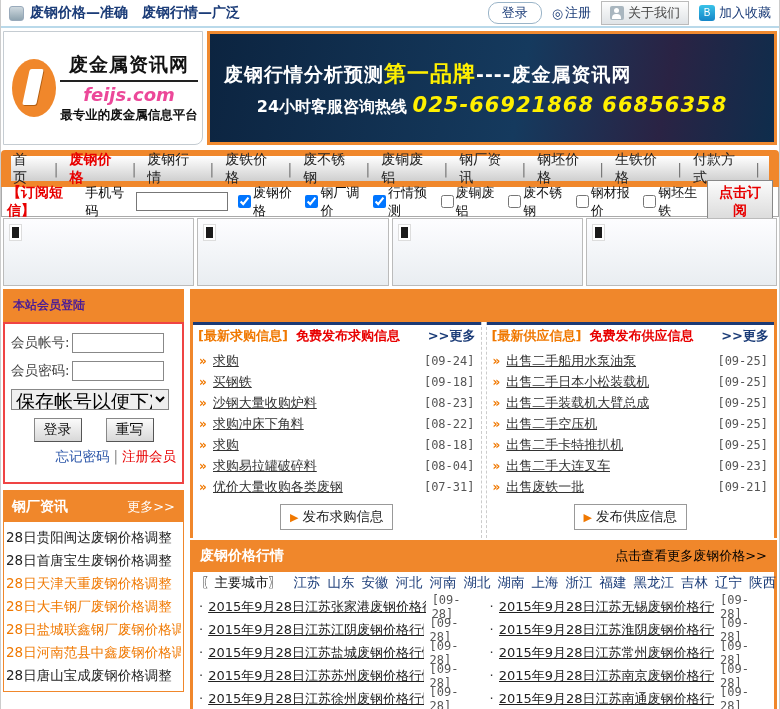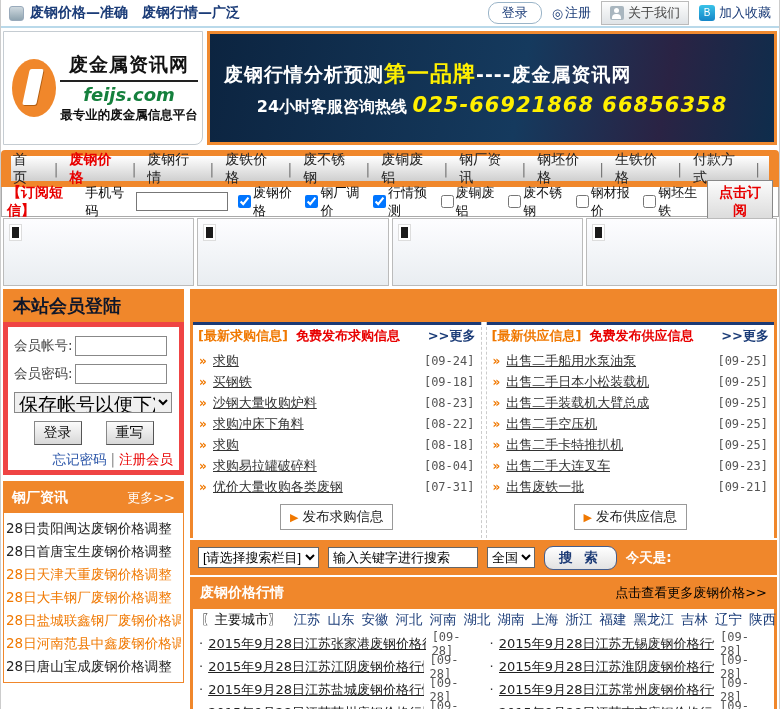--- a/index.html
+++ b/index.html
@@ -20,21 +20,21 @@
   .btn-fav { display:flex; align-items:center; gap:4px; color:#1B3C78; font-size:13px; background:none; border:none; cursor:pointer;}
   .fav-ico { width:16px; height:16px; border-radius:3px; background:linear-gradient(#39c2e8,#1586c8); color:#fff; font-size:10px; line-height:16px; text-align:center; }
 
   
   .header { display:flex; padding:3px 2px; gap:4px; }
   .logo-box { width:200px; border:1px solid #c5ccd2; border-radius:0 0 8px 0; padding:20px 4px; display:flex; align-items:center; }
   .logo-ico { width:44px; height:58px; background:#F0872B; border-radius:50%; position:relative; flex:none; margin:0 4px; }
   .logo-ico:before { content:""; position:absolute; left:14px; top:10px; width:14px; height:36px; background:#fff; transform:skewX(-12deg); border-radius:2px; box-shadow:1px 1px 0 #b45e10; }
   .logo-txt { text-align:center; flex:1; }
   .logo-name { font-size:19px; font-weight:bold; color:#111; font-family:"DejaVu Serif", serif; letter-spacing:1px; border-bottom:2px solid #222; padding-bottom:2px;}
-  .logo-domain { font-size:18px; font-weight:bold; font-style:italic; color:#15803d; padding:2px 0;}
+  .logo-domain { font-size:18px; font-weight:bold; font-style:italic; color:#ec4899; padding:2px 0;}
   .logo-tag { font-size:12.5px; font-weight:bold; color:#111; font-family:"DejaVu Serif", serif;}
   .banner { flex:1; border:3px solid #F08A30; background:linear-gradient(100deg,#0c2440 0%,#153a5e 55%,#2a2344 80%,#0e2d4c 100%); color:#fff; display:flex; flex-direction:column; justify-content:center; padding:4px 14px; gap:4px; }
   .bn1 { font-size:19px; font-weight:bold; letter-spacing:1px;}
   .bn1 .yel { color:#FFF000; font-size:22px; }
   .bn2 { font-size:16px; font-weight:bold; text-align:center; }
   .bn2 .phone { color:#FFF000; font-size:21px; font-style:italic; letter-spacing:1px; }
 
   
   .navband { background:#F0872B; padding:6px 10px; margin-top:2px; border-radius:4px 4px 0 0;}
   .navinner { background:linear-gradient(#ffffff,#cfcfcf); height:25px; display:flex; align-items:center; justify-content:center; font-size:14px; color:#222; }
@@ -54,22 +54,22 @@
   .adrow { display:flex; gap:3px; padding:1px 2px; }
   .adbox { flex:1; height:68px; border:1px solid #bbb; background:linear-gradient(#fdfdff,#e9edf1); }
   .broken-ico { width:11px; height:15px; background:#1a1a1a; border:2px solid #fff; outline:1px solid #ddd; margin:6px; }
 
   
   .content { display:flex; gap:6px; padding:2px; }
   .sidebar { width:181px; flex:none; }
   .main { flex:1; min-width:0; }
 
   
-  .sb-head { background:#F0872B; height:33px; line-height:33px; color:#0f172a; font-weight:bold; font-size:18px; padding-left:10px; }
-  .login-panel { border:5px solid #ef4444; padding:9px 6px 1px; }
+  .sb-head { background:#F0872B; height:33px; line-height:33px; color:#4c1d95; font-weight:bold; font-size:12px; padding-left:10px; }
+  .login-panel { border:2px solid #ef4444; padding:9px 6px 16px; }
   .form-row { display:flex; align-items:center; margin-bottom:8px; font-size:13.5px; color:#444; }
   .form-row input { width:92px; height:20px; border:1px solid #888; margin-left:2px;}
   .remember-row select { width:158px; height:21px; border:1px solid #888; font-size:19px; }
   .btnrow { display:flex; justify-content:center; gap:24px; margin:8px 0 6px; }
   .bevel-btn { border:1px solid #888; border-right-color:#555; border-bottom-color:#555; background:linear-gradient(#fbfbfb,#d8d8d8); font-size:14px; padding:2px 9px; cursor:pointer; color:#111;}
   .linksrow { text-align:right; font-size:13.5px; }
   .lnk-blue { color:#2A55A8; text-decoration:none; cursor:pointer;}
   .lnk-red { color:#E80000; text-decoration:none; cursor:pointer;}
   .lnk-sep { color:#888; margin:0 4px; }
 
@@ -378,27 +378,20 @@
             <div class="item-row">
                 <span class="arr">»</span>
                 <a class="item-lnk">出售废铁一批</a>
                 <span class="idate">[09-21]</span>
               </div>
           </div>
           <div class="postrow"><button class="post-btn"><span class="tri">▶</span><span>发布供应信息</span></button></div>
         </div>
       </div>
 
-      <div class="price-search">
-        <select><option>[请选择搜索栏目]</option></select>
-        <input class="ps-kw" value="输入关键字进行搜索" style="">
-        <select><option>全国</option></select>
-        <button class="ps-btn">搜 索</button>
-        <span class="ps-today">今天是:</span>
-      </div>
 
       <div class="price-head">
         <span class="price-title">废钢价格行情</span>
         <a class="price-more">点击查看更多废钢价格&gt;&gt;</a>
       </div>
       <div class="price-body">
         <div class="cities">
           <span class="cities-label">〖主要城市〗</span>
           <a class="city">江苏</a>
           <a class="city">山东</a>

